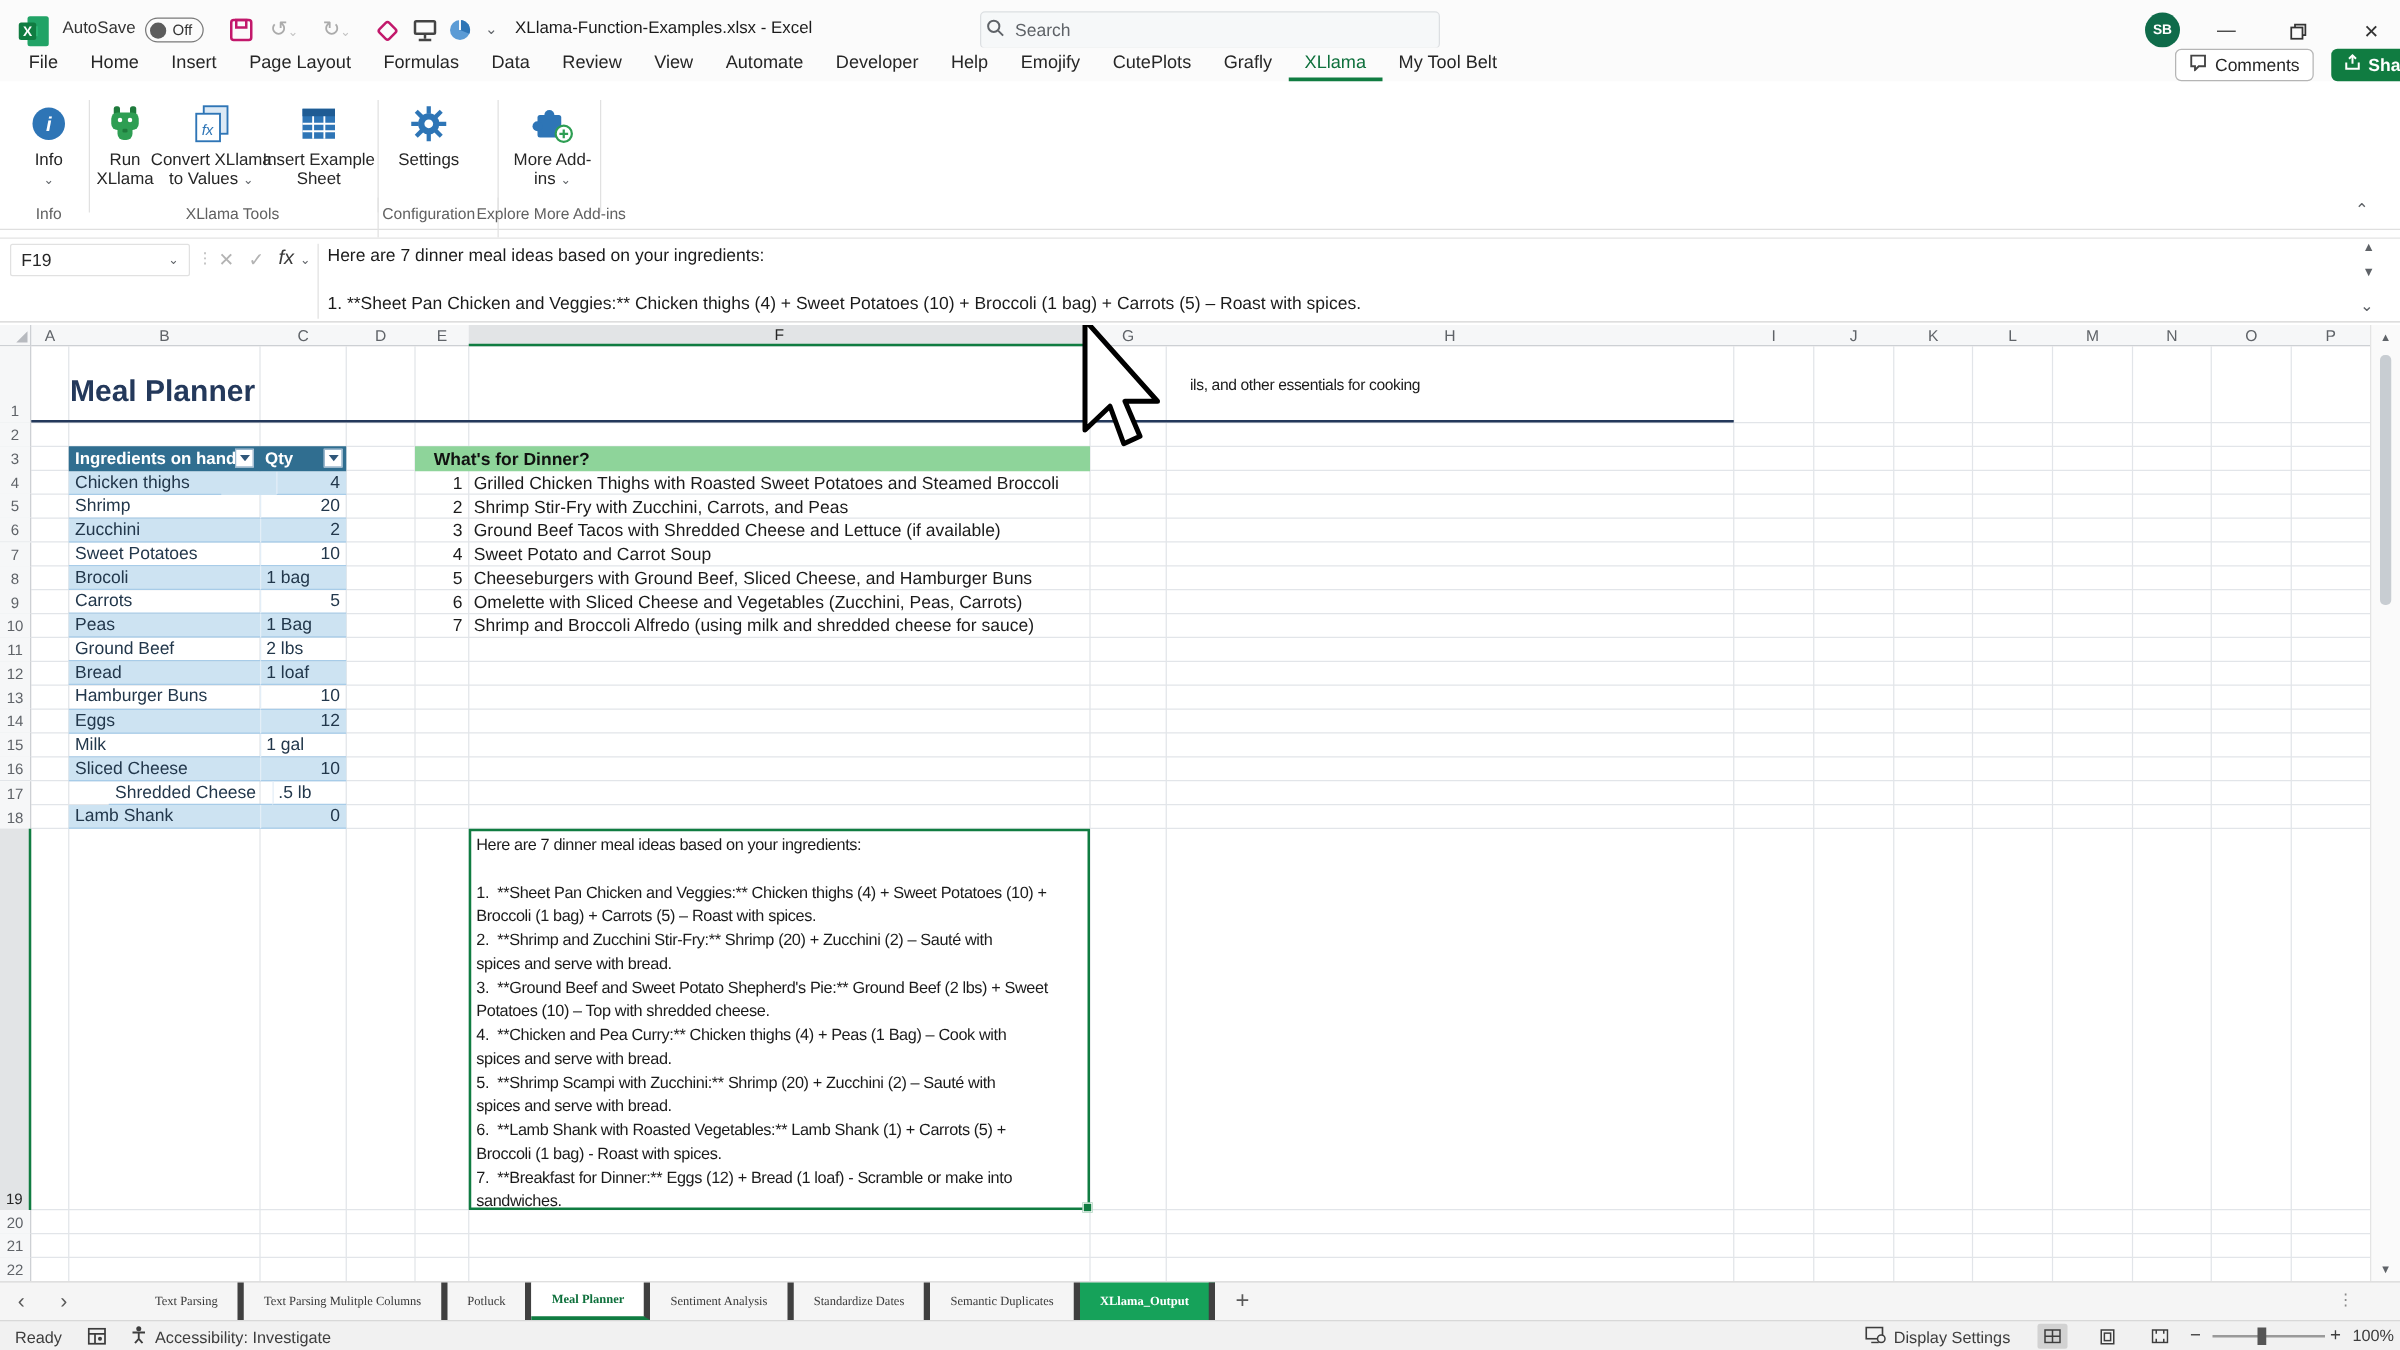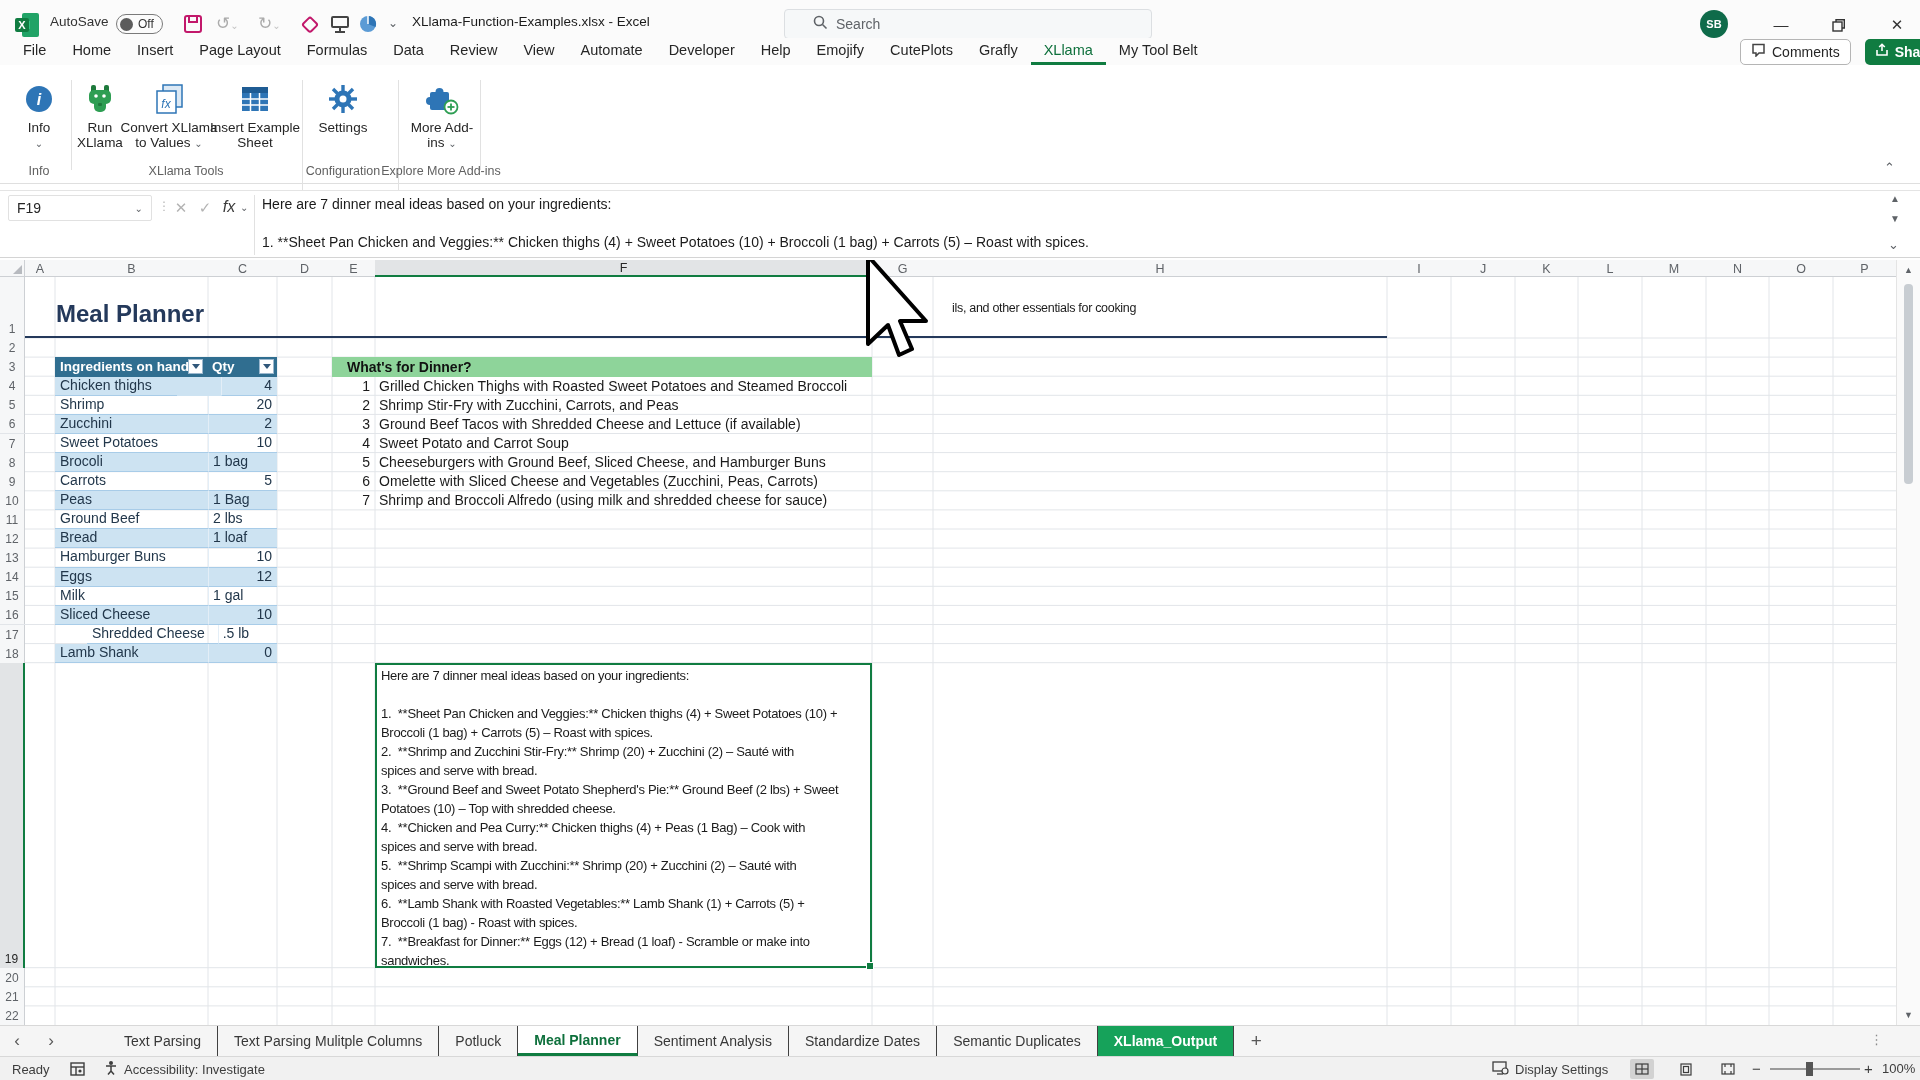--- a/index.html
+++ b/index.html
@@ -5,21 +5,21 @@
   html,body{margin:0;padding:0;background:#e8e8e8;}
   *{box-sizing:border-box;font-family:"Liberation Sans",sans-serif;}
   #screen{position:relative;width:1920px;height:1080px;background:#fff;overflow:hidden;}
   .a{position:absolute;}
   .nowrap{white-space:nowrap;overflow:hidden;}
   
   #titlebar{left:0;top:0;width:1920px;height:49px;background:#FBFBFB;}
   .qat-icon{display:inline-block;text-align:center;}
   #autosave-pill{display:flex;align-items:center;gap:5px;border:1px solid #7a7a7a;border-radius:10px;height:20px;padding:0 8px 0 3px;font-size:12px;color:#333;}
   #autosave-knob{width:13px;height:13px;border-radius:50%;background:#5c5c5c;}
-  #search-box{display:flex;align-items:center;gap:8px;background:#F6F8F9;border:1px solid #DCDFE2;border-radius:4px;padding:0 28px;color:#5f6368;font-size:14px;}
+  #search-box{display:flex;align-items:center;gap:8px;background:#F6F8F9;border:1px solid #DCDFE2;border-radius:4px;padding:0 4px;color:#5f6368;font-size:14px;}
   #avatar{border-radius:50%;background:#0F6B4A;color:#fff;font-size:11px;font-weight:bold;display:flex;align-items:center;justify-content:center;}
   .winbtn{font-size:15px;color:#333;display:flex;align-items:center;justify-content:center;}
   
   #menubar{left:0;top:38px;width:1920px;height:27px;background:#FBFBFB;display:flex;align-items:stretch;padding-left:10px;}
   .menu-tab{padding:0 13px;display:flex;align-items:center;font-size:14.5px;color:#262626;border-bottom:3px solid transparent;}
   .menu-tab.active{font-weight:normal;color:#0E703C;border-bottom-color:#107C41;}
   #comments-btn{display:flex;align-items:center;gap:6px;border:1px solid #B5B5B5;border-radius:5px;height:26px;padding:0 10px;font-size:14px;color:#262626;background:#fff;}
   #share-btn{display:flex;align-items:center;gap:6px;border-radius:5px;height:26px;padding:0 10px;font-size:14px;color:#fff;background:#107C41;font-weight:bold;}
   
   #ribbon{left:0;top:76px;width:1920px;height:108px;background:#fff;border-bottom:1px solid #DFDFDF;}
@@ -53,21 +53,21 @@
   .meal-num{width:43px;text-align:right;padding-right:5px;font-size:14px;color:#1b1b1b;}
   .meal-text{padding-left:4px;font-size:14px;color:#1b1b1b;white-space:nowrap;}
   
   #f19-box{left:375px;top:402.7px;width:497px;height:305px;border:2px solid #107C41;background:#fff;padding:1px 2px 0 4px;}
   #f19-text{font-size:13px;line-height:19px;letter-spacing:-0.3px;color:#1b1b1b;white-space:pre-wrap;}
   #fill-handle{left:866px;top:701.7px;width:8px;height:8px;background:#107C41;border:1px solid #fff;}
   
   #vscroll{left:1896px;top:260px;width:24px;height:765px;background:#FAFAFA;border-left:1px solid #E4E4E4;}
   
   #tabbar{left:0;top:1025px;width:1920px;height:31px;background:#F5F5F5;border-top:1px solid #D8D8D8;display:flex;align-items:stretch;}
-  .sheet-tab{padding:0 16px;display:flex;align-items:center;font-size:14px;color:#383838;border-right:1px solid #404040;}
+  .sheet-tab{padding:0 16px;display:flex;align-items:center;font-size:10px;color:#383838;border-right:5px solid #404040;font-family:Liberation Serif, serif;}
   .sheet-tab.active{background:#fff;color:#0E703C;font-weight:bold;border-bottom:3px solid #107C41;}
   .sheet-tab.highlight{background:#16A25A;color:#fff;font-weight:bold;}
   .tabnav{display:flex;align-items:center;justify-content:center;width:34px;font-size:17px;color:#595959;}
   
   #statusbar{left:0;top:1056px;width:1920px;height:24px;background:#F1F1F1;border-top:1px solid #D8D8D8;font-size:13px;color:#3d3d3d;}
   .sb-item{display:flex;align-items:center;gap:6px;height:24px;}
   .viewbtn{width:24px;height:20px;display:flex;align-items:center;justify-content:center;border-radius:2px;}
 </style>
 </head>
 <body>
@@ -122,21 +122,21 @@
     <div class="a" style="left:784px;top:9px;width:368px;height:30px;">
       <div id="search-box" style="width:100%;height:100%;">
         <span><svg width="15" height="15">
               <circle cx="6" cy="6" r="4.5" fill="none" stroke="#5f6368" stroke-width="1.6"></circle>
               <line x1="9.5" y1="9.5" x2="13.5" y2="13.5" stroke="#5f6368" stroke-width="1.6"></line>
             </svg></span>
         <span>Search</span>
       </div>
     </div>
     <div class="a" style="left:1700px;top:10px;width:28px;height:28px;">
-        <div id="avatar" style="width:28px;height:28px;">SB</div>
+        <div id="avatar" style="width:28px;height:28px;margin-left:16px;">SB</div>
       </div>
     <div class="a winbtn" style="left:1758px;top:0;width:46px;height:49px;">—</div>
     <div class="a winbtn" style="left:1816px;top:0;width:46px;height:49px;">
       <svg width="14" height="14">
           <rect x="1" y="4" width="9" height="9" fill="none" stroke="#333" stroke-width="1.4"></rect>
           <path d="M4,4 V1.7 H12.3 V10 H10" fill="none" stroke="#333" stroke-width="1.4"></path>
         </svg>
     </div>
     <div class="a winbtn" style="left:1874px;top:0;width:46px;height:49px;">✕</div>
   </div>

